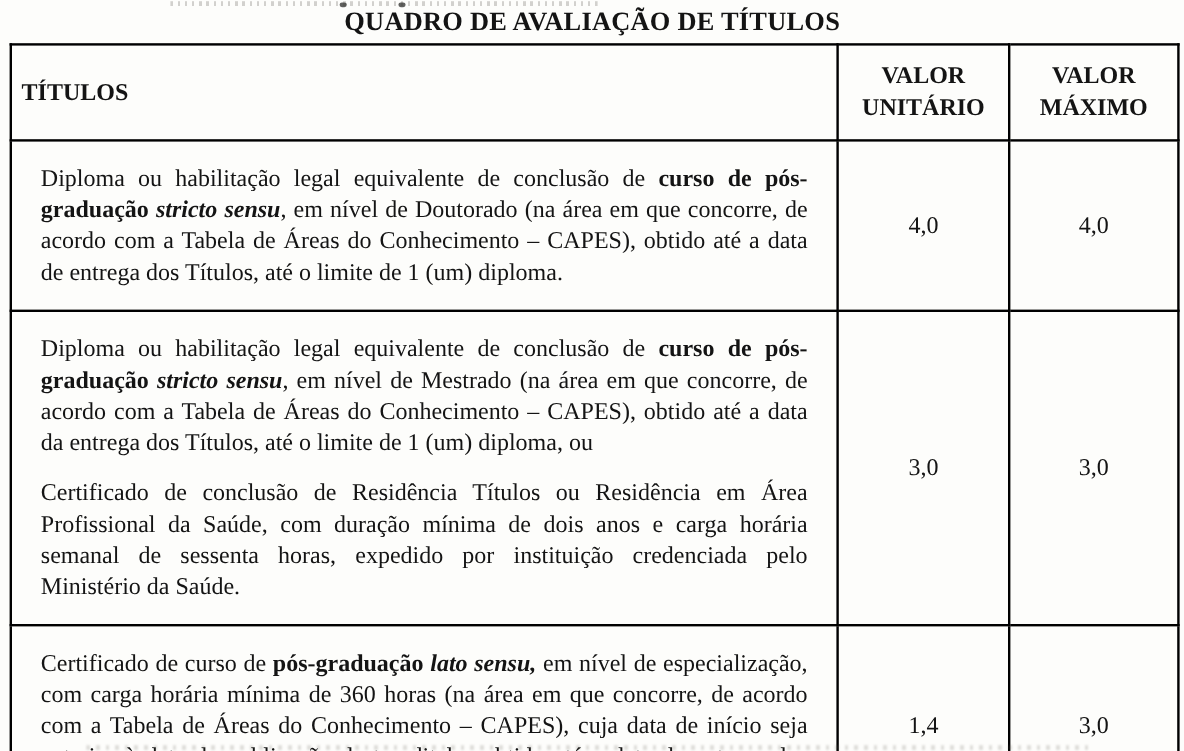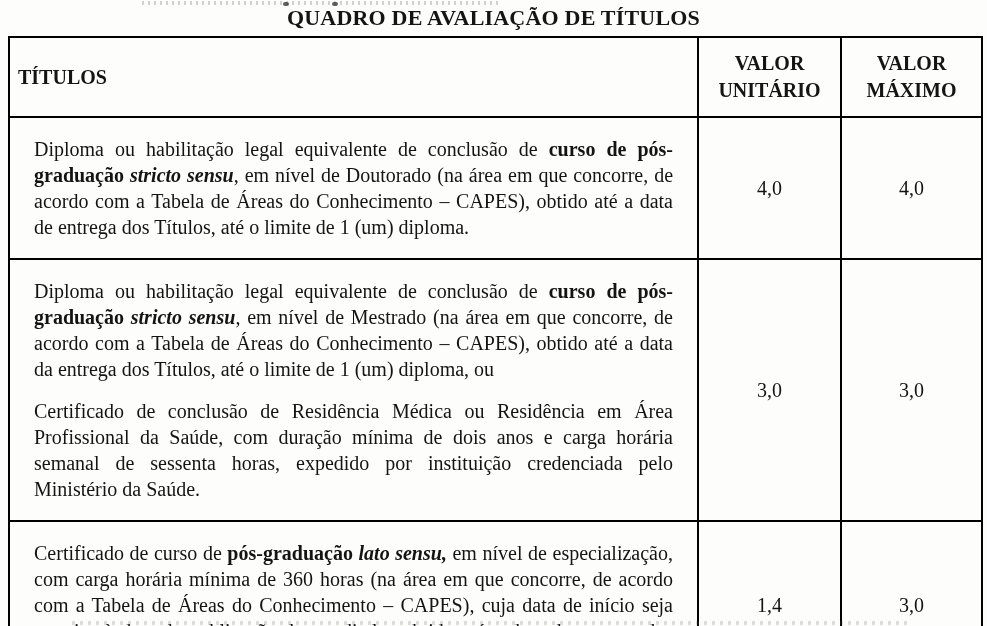--- a/index.html
+++ b/index.html
@@ -103,21 +103,21 @@
     <tr class="r1">
       <td class="td-desc">
           <p class="cell-par"><span>Diploma ou habilitação legal equivalente de conclusão de </span><span class="bold">curso de pós-graduação </span><span class="bold italic">stricto sensu</span><span>, em nível de Doutorado (na área em que concorre, de acordo com a Tabela de Áreas do Conhecimento – CAPES), obtido até a data de entrega dos Títulos, até o limite de 1 (um) diploma.</span></p>
         </td>
       <td class="td-val">4,0</td>
       <td class="td-val">4,0</td>
     </tr>
     <tr class="r2">
       <td class="td-desc">
           <p class="cell-par"><span>Diploma ou habilitação legal equivalente de conclusão de </span><span class="bold">curso de pós-graduação </span><span class="bold italic">stricto sensu</span><span>, em nível de Mestrado (na área em que concorre, de acordo com a Tabela de Áreas do Conhecimento – CAPES), obtido até a data da entrega dos Títulos, até o limite de 1 (um) diploma, ou</span></p>
-          <p class="cell-par"><span>Certificado de conclusão de Residência Médica ou Residência em Área Profissional da Saúde, com duração mínima de dois anos e carga horária semanal de sessenta horas, expedido por instituição credenciada pelo Ministério da Saúde.</span></p>
+          <p class="cell-par"><span>Certificado de conclusão de Residência Títulos ou Residência em Área Profissional da Saúde, com duração mínima de dois anos e carga horária semanal de sessenta horas, expedido por instituição credenciada pelo Ministério da Saúde.</span></p>
         </td>
       <td class="td-val">3,0</td>
       <td class="td-val">3,0</td>
     </tr>
     <tr class="r3">
       <td class="td-desc">
           <p class="cell-par"><span>Certificado de curso de </span><span class="bold">pós-graduação </span><span class="bold italic">lato sensu,</span><span> em nível de especialização, com carga horária mínima de 360 horas (na área em que concorre, de acordo com a Tabela de Áreas do Conhecimento – CAPES), cuja data de início seja anterior à data de publicação deste edital e obtido até a data de entrega dos títulos, até o limite de 3 (três) certificados.</span></p>
         </td>
       <td class="td-val">1,4</td>
       <td class="td-val">3,0</td>

